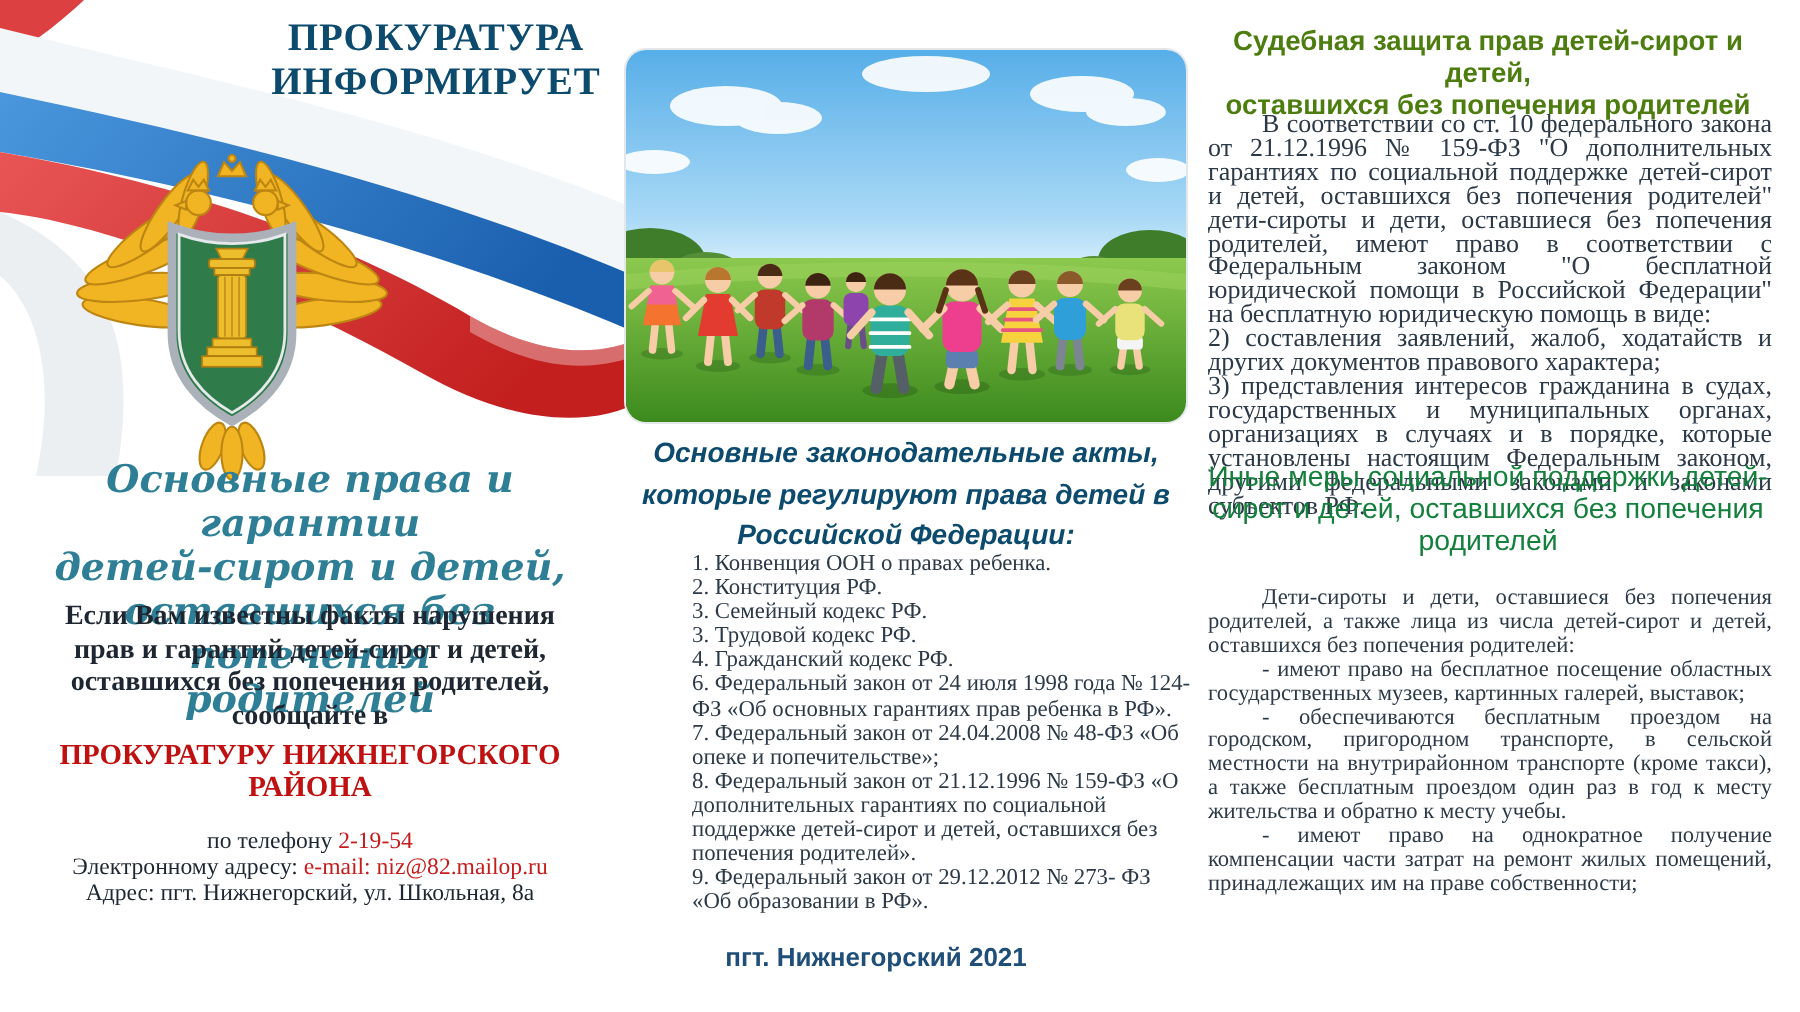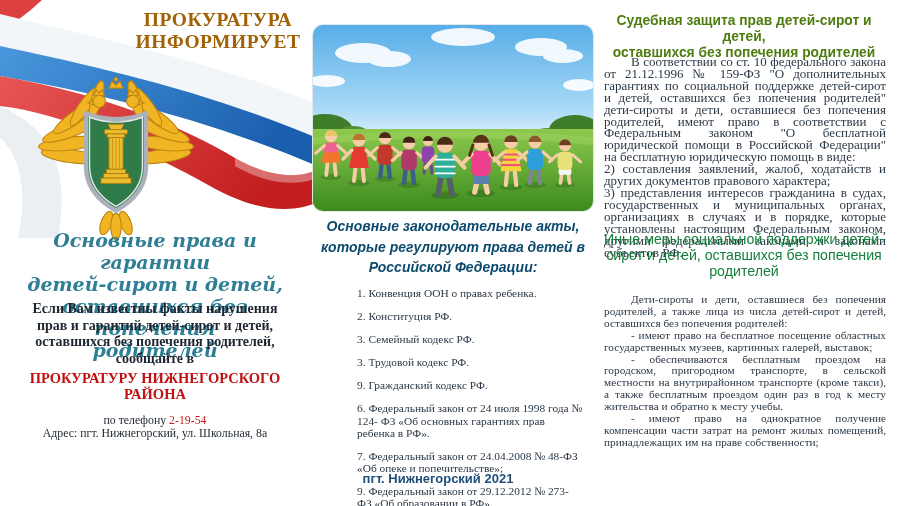--- a/index.html
+++ b/index.html
@@ -8,21 +8,21 @@
     overflow:hidden; font-family:"Liberation Serif", serif;
   }
   .abs { position:absolute; }
   .pre { white-space:pre-line; }
 
   
   .ribbon { left:0; top:0; width:322px; height:238px; }
   .masthead {
     left:126px; top:9px; width:184px; text-align:center;
     font-family:"Liberation Serif", serif; font-weight:bold;
-    font-size:19.5px; line-height:21.5px; color:#a16207; letter-spacing:.5px;
+    font-size:19.5px; line-height:21.5px; color:#0c4a6e; letter-spacing:.5px;
   }
   .emblem { left:26px; top:74px; width:180px; height:172px; }
   .main-title {
     left:2px; top:197px; width:306px; text-align:center;
     font-family:"DejaVu Serif", serif; font-style:italic; font-weight:600;
     font-size:19px; line-height:22px; color:#2e7f96;margin-top:32px;
   }
   .notice {
     left:14px; top:301px; width:282px; text-align:center;
     font-weight:bold; font-size:14px; line-height:16.5px; color:#1e2731;
@@ -45,21 +45,21 @@
   .photo-frame svg { display:block; }
   .mid-heading {
     left:313px; top:216px; width:280px; text-align:center;
     font-family:"Liberation Sans", sans-serif; font-weight:bold; font-style:italic;
     font-size:14px; line-height:20.5px; color:#0c4a6e;
   }
   .laws {
     left:346px; top:276px; width:250px;
     font-size:11.4px; line-height:12.1px; color:#2c3947;
   }
-  .laws .law { margin:11px; }
+  .laws .law { margin:0; }
   .mid-footer {
     left:308px; top:471px; width:260px; text-align:center;
     font-family:"Liberation Sans", sans-serif; font-weight:bold;
     font-size:13px; color:#1f4e79;
   }
 
   
   .r-h1 {
     left:604px; top:13px; width:280px; text-align:center;
     font-family:"Liberation Sans", sans-serif; font-weight:bold;
@@ -165,20 +165,24 @@
 
   <div class="abs notice pre">Если Вам известны факты нарушения
 прав и гарантий детей-сирот и детей,
 оставшихся без попечения родителей,
 сообщайте в</div>
 
   <div class="abs contacts">
     <div>
       <span>по телефону</span>
       <span class="red">2-19-54</span>
+    </div>
+    <div>
+      <span>Электронному адресу:</span>
+      <span class="red">e-mail: niz@82.mailop.ru</span>
     </div>
     <div>Адрес: пгт. Нижнегорский, ул. Школьная, 8а</div>
   </div>
 
   <div class="abs photo-frame">
     <svg width="280" height="186" viewBox="0 0 280 186" xmlns="http://www.w3.org/2000/svg">
       <defs>
         <linearGradient id="sky" x1="0" y1="0" x2="0" y2="1">
           <stop offset="0" stop-color="#57aee8"></stop>
             <stop offset="0.7" stop-color="#a9d9f6"></stop>
@@ -308,23 +312,24 @@
 
   <div class="abs mid-heading pre">Основные законодательные акты,
 которые регулируют права детей в
 Российской Федерации:</div>
 
   <div class="abs laws">
     <div class="law">1. Конвенция ООН о правах ребенка.</div>
     <div class="law">2. Конституция РФ.</div>
     <div class="law">3. Семейный кодекс РФ.</div>
     <div class="law">3. Трудовой кодекс РФ.</div>
-    <div class="law">9. Гражданский кодекс РФ.</div>
+    <div class="law">4. Гражданский кодекс РФ.</div>
     <div class="law">6. Федеральный закон от 24 июля 1998 года № 124- ФЗ «Об основных гарантиях прав ребенка в РФ».</div>
     <div class="law">7. Федеральный закон от 24.04.2008 № 48-ФЗ «Об опеке и попечительстве»;</div>
+    <div class="law">8. Федеральный закон от 21.12.1996 № 159-ФЗ «О дополнительных гарантиях по социальной поддержке детей-сирот и детей, оставшихся без попечения родителей».</div>
     <div class="law">9. Федеральный закон от 29.12.2012 № 273- ФЗ «Об образовании в РФ».</div>
   </div>
 
   <div class="abs mid-footer">пгт. Нижнегорский 2021</div>
 
   <div class="abs r-h1 pre">Судебная защита прав детей-сирот и детей,
 оставшихся без попечения родителей</div>
 
   <div class="abs r-body1">
     <div class="intro">В соответствии со ст. 10 федерального закона от 21.12.1996 № 159-ФЗ "О дополнительных гарантиях по социальной поддержке детей-сирот и детей, оставшихся без попечения родителей" дети-сироты и дети, оставшиеся без попечения родителей, имеют право в соответствии с Федеральным законом "О бесплатной юридической помощи в Российской Федерации" на бесплатную юридическую помощь в виде:</div>

